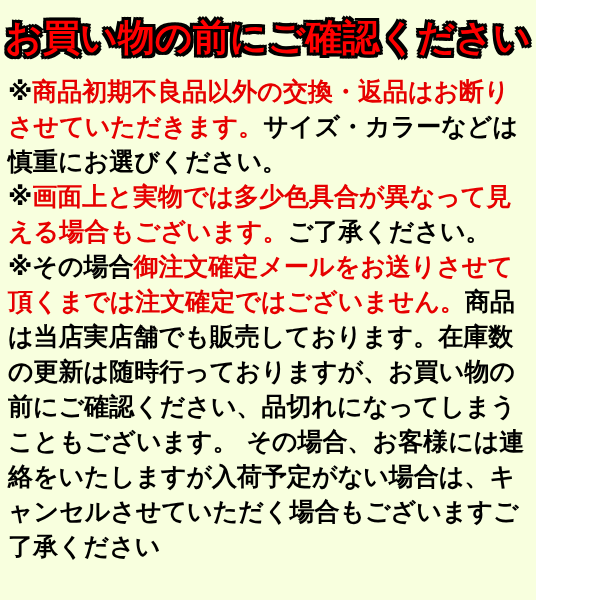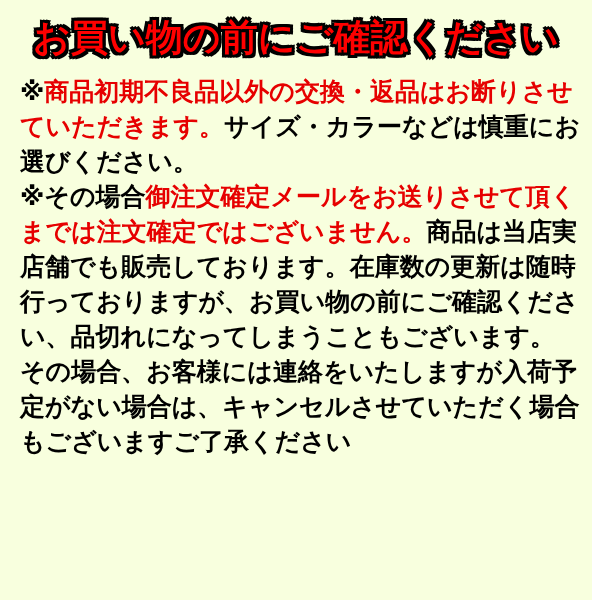--- a/index.html
+++ b/index.html
@@ -1,21 +1,21 @@
 <!DOCTYPE html>
 <html style="--bg: #f8ffde; --title-fill: #ff0000; --title-outline: #000000; --red: #e60000; --black: #000000;"><head>
 <meta charset="utf-8">
 <style>
   html, body {
     margin: 0;
     padding: 0;
     font-family: "DejaVu Sans", sans-serif;
   }
   .page {
-    width: 592px;
+    width: 536px;
     height: 600px;
     background: var(--bg, #f8ffde);
     overflow: hidden;
     box-sizing: border-box;
   }
   .title {
     margin: 0;
     padding-top: 16px;
     text-align: center;
     font-size: 37px;
@@ -27,34 +27,35 @@
       -3px -3px 0 var(--title-outline, #000),
        3px -3px 0 var(--title-outline, #000),
       -3px  3px 0 var(--title-outline, #000),
        3px  3px 0 var(--title-outline, #000),
       -3px  0   0 var(--title-outline, #000),
        3px  0   0 var(--title-outline, #000),
        0   -3px 0 var(--title-outline, #000),
        0    3px 0 var(--title-outline, #000);
   }
   .notice-body {
-    padding: 14px 8px 0 20px;
+    padding: 14px 8px 0 8px;
     font-size: 25px;
     line-height: 35px;
     font-weight: bold;
     color: var(--black, #000);
   }
   .para {
     margin: 0;
   }
   .seg-red { color: var(--red, #e60000); }
   .seg-black { color: var(--black, #000000); }
 </style>
 </head>
 <body>
 
 <div class="page">
   <h1 class="title">お買い物の前にご確認ください</h1>
   <div class="notice-body">
       <p class="para"><span class="seg-black">※</span><span class="seg-red">商品初期不良品以外の交換・返品はお断りさせていただきます。</span><span class="seg-black">サイズ・カラーなどは慎重にお選びください。</span></p>
+      <p class="para"><span class="seg-black">※</span><span class="seg-red">画面上と実物では多少色具合が異なって見える場合もございます。</span><span class="seg-black">ご了承ください。</span></p>
       <p class="para"><span class="seg-black">※その場合</span><span class="seg-red">御注文確定メールをお送りさせて頂くまでは注文確定ではございません。</span><span class="seg-black">商品は当店実店舗でも販売しております。在庫数の更新は随時行っておりますが、お買い物の前にご確認ください、品切れになってしまうこともございます。 その場合、お客様には連絡をいたしますが入荷予定がない場合は、キャンセルさせていただく場合もございますご了承ください</span></p>
     </div>
 </div>
 
 </body></html>

